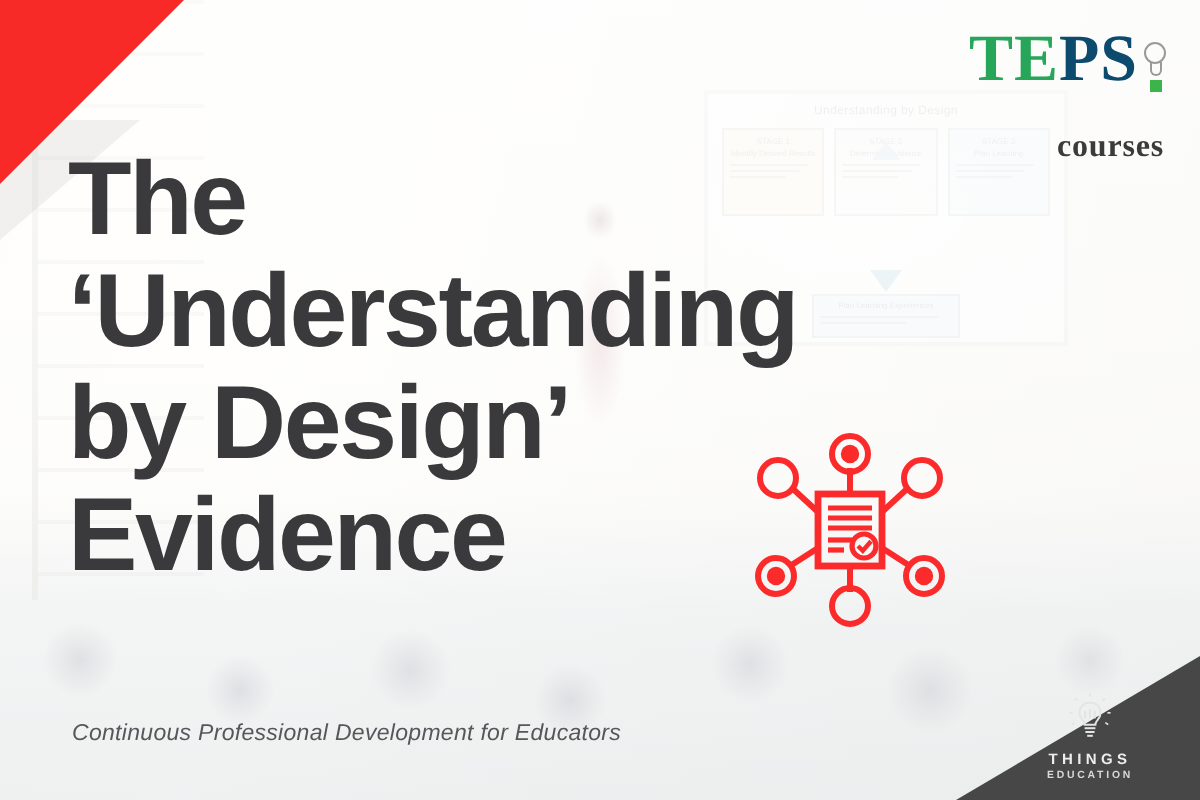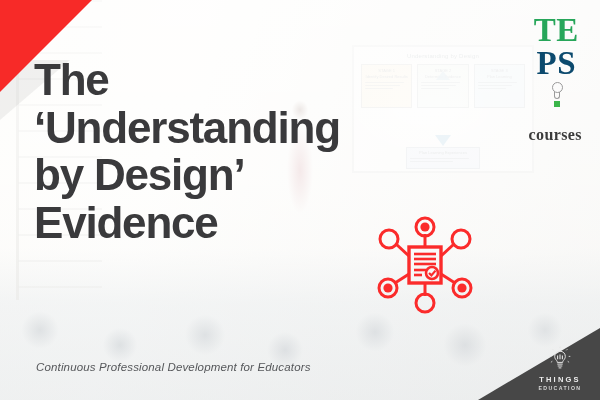--- a/index.html
+++ b/index.html
@@ -134,21 +134,21 @@
   .teps{
     position:absolute; right:16px; top:14px;
     text-align:right;
     line-height:1;
   }
   .teps-row{
     font-family:"Liberation Serif", serif;
     font-weight:bold;
     font-size:33px;
     letter-spacing:.5px;
-    display:flex; align-items:center; justify-content:flex-end;flex-direction:column;
+    display:flex; align-items:flex-end; justify-content:flex-end;
   }
   .teps-green{ color:#27a65a; }
   .teps-dark{ color:#0c4a6e; }
   .teps-mark{
     display:inline-block;
     width:13px; height:26px;
     position:relative;
     margin-left:2px; margin-top:2px;
   }
   .teps-mark .bulb{
@@ -175,23 +175,23 @@
     font-weight:bold;
     font-size:16px;
     color:#3b3b3b;
     letter-spacing:.4px;
     margin-top:19px;
     margin-right:2px;
   }
 
   
   .headline{
-    position:absolute; left:34px; top:56px;
+    position:absolute; left:34px; top:72px;
     width:430px;
-    font-size:44px;
+    font-size:52px;
     font-weight:bold;
     line-height:1.08;
     color:#3a3a3c;
     letter-spacing:-1.2px;
   }
   .headline .ln{ display:block; white-space:nowrap; }
 
   
   .subtitle{
     position:absolute; left:36px; bottom:27px;
@@ -202,21 +202,21 @@
   }
 
   
   .neticon{
     position:absolute; left:374px; top:214px;
     width:102px; height:102px;
   }
 
   
   .things{
-    position:absolute; right:9px; bottom:9px;
+    position:absolute; right:24px; bottom:9px;
     width:62px;
     text-align:center;
     color:#e9e9e9;
   }
   .things-bulb{ display:block; margin:0 auto 3px; }
   .things-t1{
     font-size:7.5px; font-weight:bold; letter-spacing:2.2px; color:#ededed;
   }
   .things-t2{
     font-size:5.2px; font-weight:bold; letter-spacing:1.4px; color:#d8d8d8; margin-top:1.5px;

